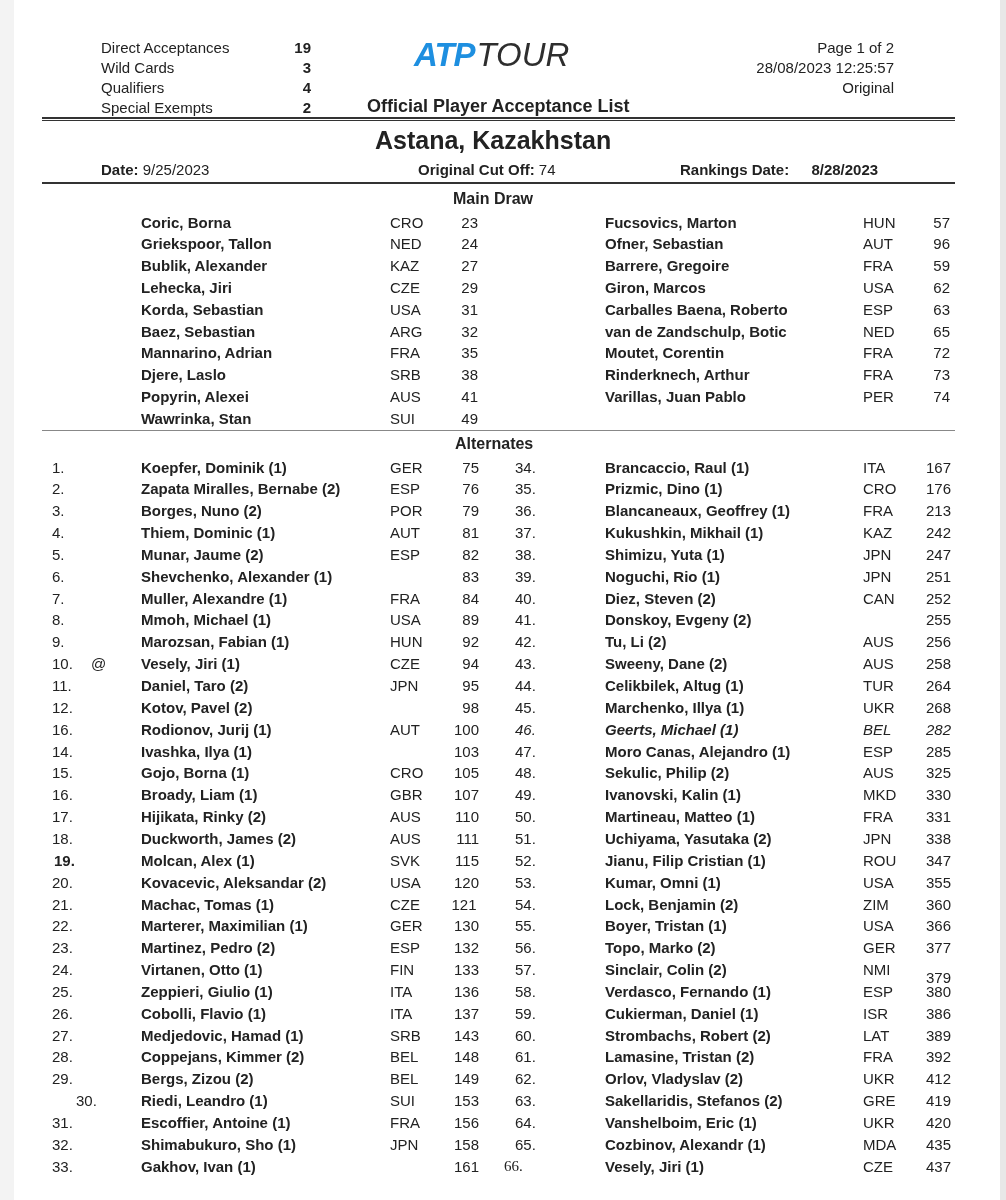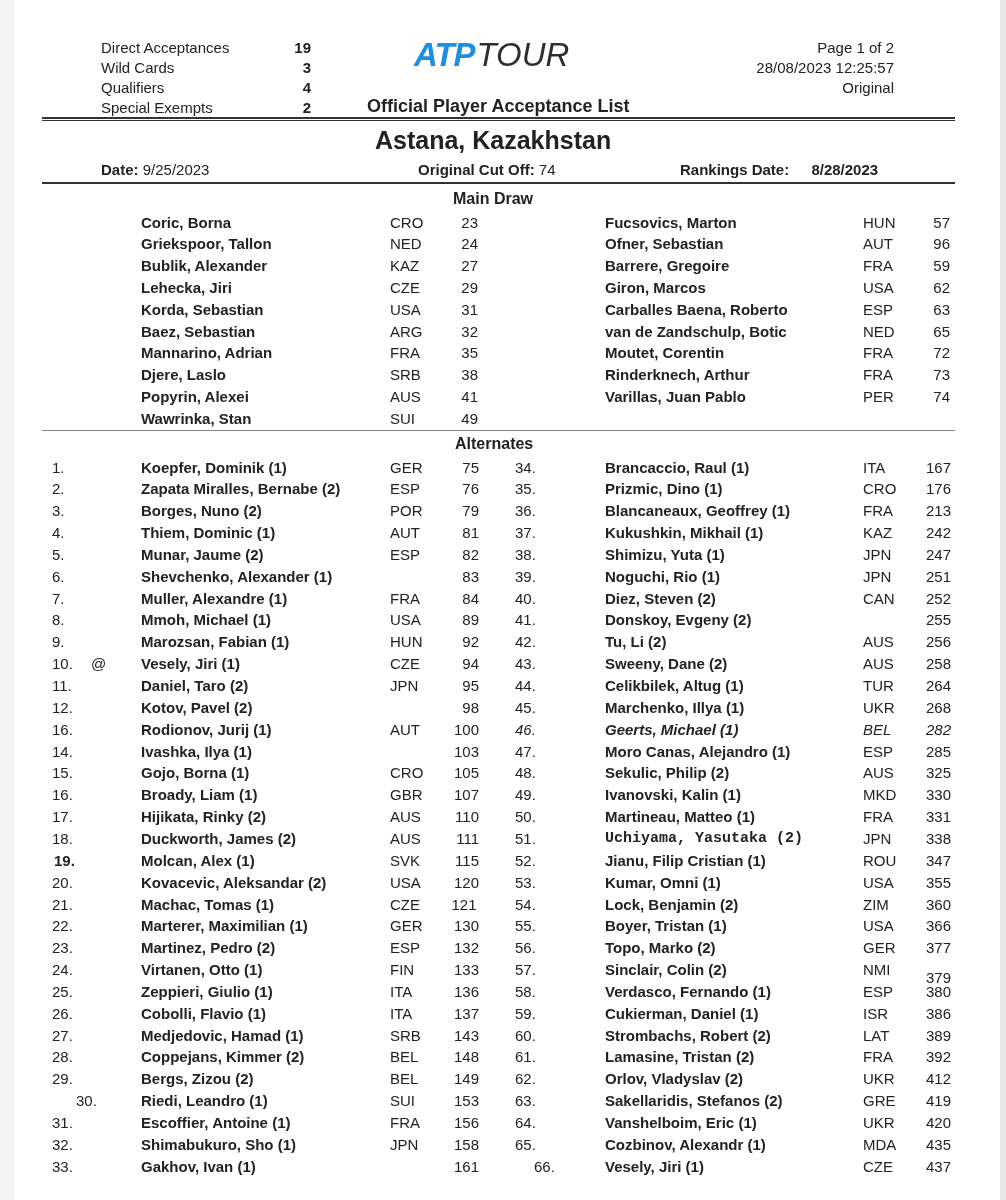--- a/index.html
+++ b/index.html
@@ -476,21 +476,21 @@
       <span class="abs num" style="left:921px; width:30px;">330</span>
     </div>
     <div class="row" style="left:0; top:805.6px; width:1006px;">
       <span class="abs" style="left:515px;">50.</span>
       <span class="abs name" style="left:605px;">Martineau, Matteo (1)</span>
       <span class="abs" style="left:863px;">FRA</span>
       <span class="abs num" style="left:921px; width:30px;">331</span>
     </div>
     <div class="row" style="left:0; top:827.45px; width:1006px;">
       <span class="abs" style="left:515px;">51.</span>
-      <span class="abs name" style="left:605px;font-family:Liberation Mono, monospace;">Uchiyama, Yasutaka (2)</span>
+      <span class="abs name" style="left:605px;">Uchiyama, Yasutaka (2)</span>
       <span class="abs" style="left:863px;">JPN</span>
       <span class="abs num" style="left:921px; width:30px;">338</span>
     </div>
     <div class="row" style="left:0; top:849.3px; width:1006px;">
       <span class="abs" style="left:515px;">52.</span>
       <span class="abs name" style="left:605px;">Jianu, Filip Cristian (1)</span>
       <span class="abs" style="left:863px;">ROU</span>
       <span class="abs num" style="left:921px; width:30px;">347</span>
     </div>
     <div class="row" style="left:0; top:871.1500000000001px; width:1006px;">
@@ -565,18 +565,18 @@
       <span class="abs" style="left:863px;">UKR</span>
       <span class="abs num" style="left:921px; width:30px;">420</span>
     </div>
     <div class="row" style="left:0; top:1133.35px; width:1006px;">
       <span class="abs" style="left:515px;">65.</span>
       <span class="abs name" style="left:605px;">Cozbinov, Alexandr (1)</span>
       <span class="abs" style="left:863px;">MDA</span>
       <span class="abs num" style="left:921px; width:30px;">435</span>
     </div>
     <div class="row" style="left:0; top:1155.2px; width:1006px;">
-      <span class="abs" style="left:534px;">66.</span>
+      <span class="abs" style="left:504px;font-family:Liberation Serif, serif;">66.</span>
       <span class="abs name" style="left:605px;">Vesely, Jiri (1)</span>
       <span class="abs" style="left:863px;">CZE</span>
       <span class="abs num" style="left:921px; width:30px;">437</span>
     </div>
   </div>
 
 </body></html>

